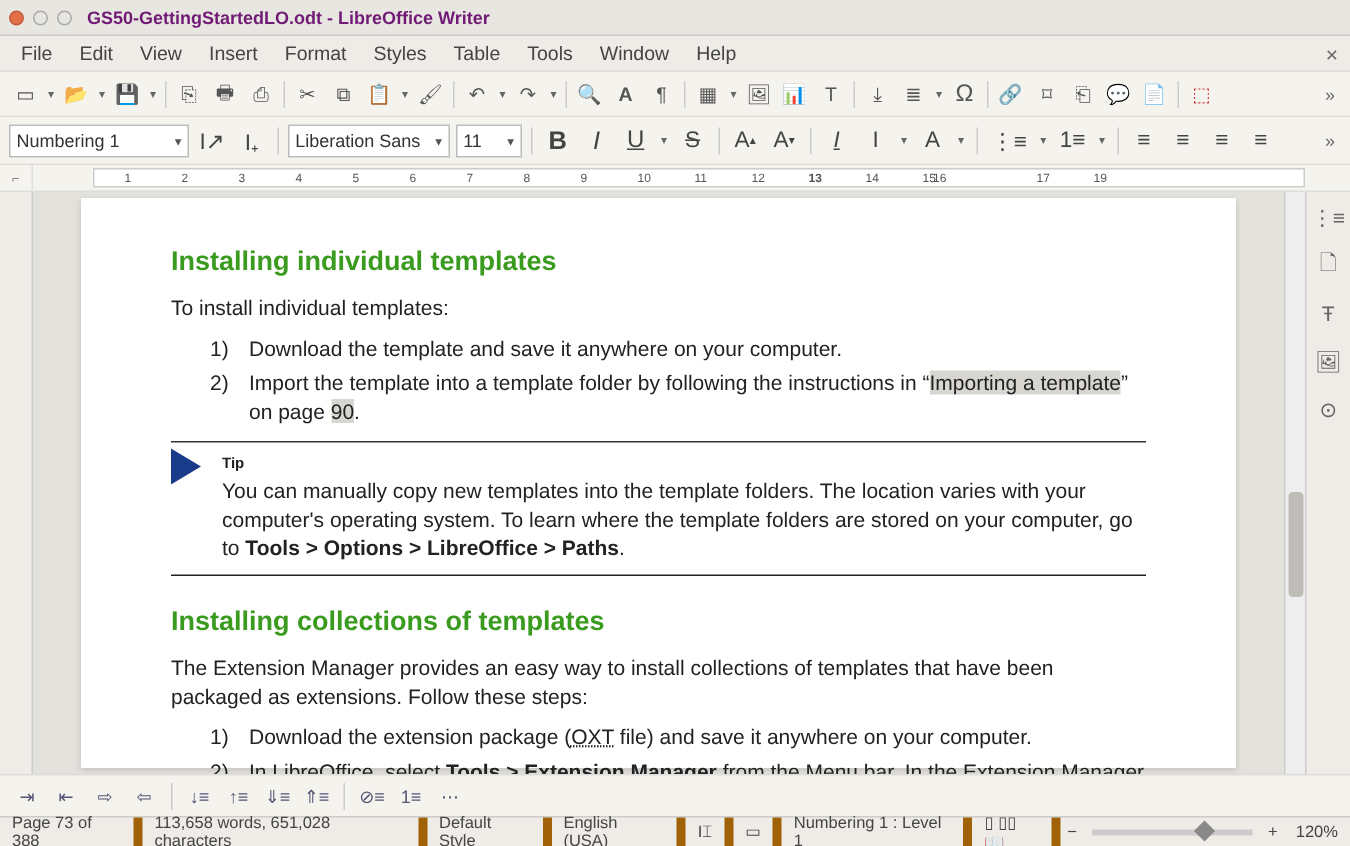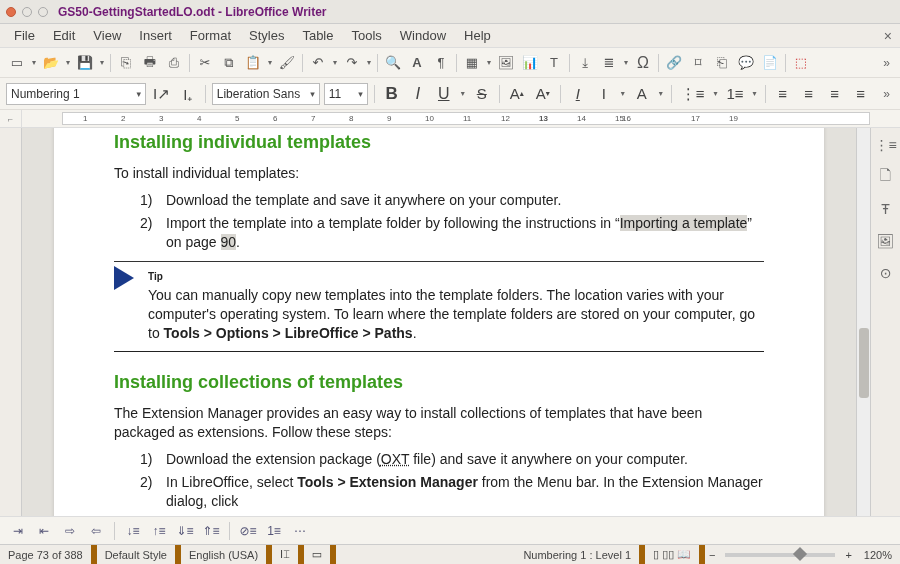--- a/index.html
+++ b/index.html
@@ -19,21 +19,21 @@
 .formatbar { height: 32px; background: #f5f3ee; display: flex; align-items: center; padding: 2px 6px; gap: 4px; border-bottom: 1px solid #e0ddd8; }
 .combo { height: 22px; background: #fff; border: 1px solid #bbb; display: flex; align-items: center; padding: 0 4px; font-size: 12px; }
 .combo .arrow { margin-left: auto; font-size: 9px; color: #555; }
 .fmtbtn { min-width: 22px; height: 24px; display: flex; align-items: center; justify-content: center; font-size: 15px; color: #444; border: 1px solid transparent; padding: 0 2px; }
 .ruler-row { height: 18px; background: #f5f3ee; display: flex; border-bottom: 1px solid #ddd; }
 .ruler-corner { width: 22px; border-right: 1px solid #ddd; display:flex; align-items:center; justify-content:center; font-size:9px; color:#888;}
 .ruler { flex: 1; background: #fff; margin: 2px 30px 2px 40px; border: 1px solid #ccc; position: relative; font-size: 8px; color: #555; }
 .ruler .tick { position: absolute; top: 1px; }
 .workspace { display: flex; height: calc(564px - 24px - 24px - 30px - 32px - 18px - 28px - 20px); background: #e3e1dc; }
 .leftgutter { width: 22px; background: #efece7; border-right: 1px solid #ccc; }
-.docarea { flex: 1; overflow: auto; display: flex; justify-content: center; padding: 17px 10px; align-items: center; }
+.docarea { flex: 1; overflow: auto; display: flex; justify-content: center; padding: 4px 10px; }
 .page { background: #fff; width: 770px; min-height: 100%; box-shadow: 0 1px 4px rgba(0,0,0,0.15); padding: 24px 60px; font-size: 14px; color: #222; line-height: 1.35; }
 .h2 { color: #3a9b1f; font-weight: bold; font-size: 18px; margin: 6px 0 10px; }
 .para { margin-bottom: 8px; font-size: 14px; }
 .olist { margin-left: 26px; margin-bottom: 10px; }
 .olist .item { display: flex; margin-bottom: 4px; }
 .olist .num { width: 26px; flex-shrink:0; }
 .olist .txt { flex: 1; }
 .hl { background: #d8d6d1; }
 .tipbox { border-top: 1px solid #333; border-bottom: 1.5px solid #222; padding: 8px 0 8px 0; margin: 10px 0 18px; }
 .tipbox .tiphead { display: flex; align-items: flex-start; }
@@ -122,21 +122,21 @@
   <div class="tbtn">⌑</div>
   <div class="tbtn">⎗</div>
   <div class="tbtn">💬</div>
   <div class="tbtn">📄</div>
   <div class="tsep"></div>
   <div class="tbtn" style="color:#c33">⬚</div>
   <div class="more">»</div>
 </div>
 
 <div class="formatbar">
-  <div class="combo" style="width:140px">
+  <div class="combo" style="width:120px">
     <span>Numbering 1</span>
       <span class="arrow">▾</span>
   </div>
   <div class="fmtbtn">I↗</div>
   <div class="fmtbtn">I₊</div>
   <div class="tsep"></div>
   <div class="combo" style="width:108px">
     <span>Liberation Sans</span>
       <span class="arrow">▾</span>
   </div>
@@ -268,20 +268,21 @@
   <div class="bbtn">⇓≡</div>
   <div class="bbtn">⇑≡</div>
   <div class="tsep"></div>
   <div class="bbtn">⊘≡</div>
   <div class="bbtn">1≡</div>
   <div class="bbtn">⋯</div>
 </div>
 
 <div class="statusbar">
   <div class="cell">Page 73 of 388</div>
+  <div class="cell">113,658 words, 651,028 characters</div>
   <div class="cell">Default Style</div>
   <div class="cell">English (USA)</div>
   <div class="cell">I⌶</div>
   <div class="cell">▭</div>
   <div class="spacer"></div>
   <div class="cell">Numbering 1 : Level 1</div>
   <div class="cell">▯ ▯▯ 📖</div>
   <div style="padding:0 4px">−</div>
   <div class="zoomslider">
       <div class="knob"></div>

